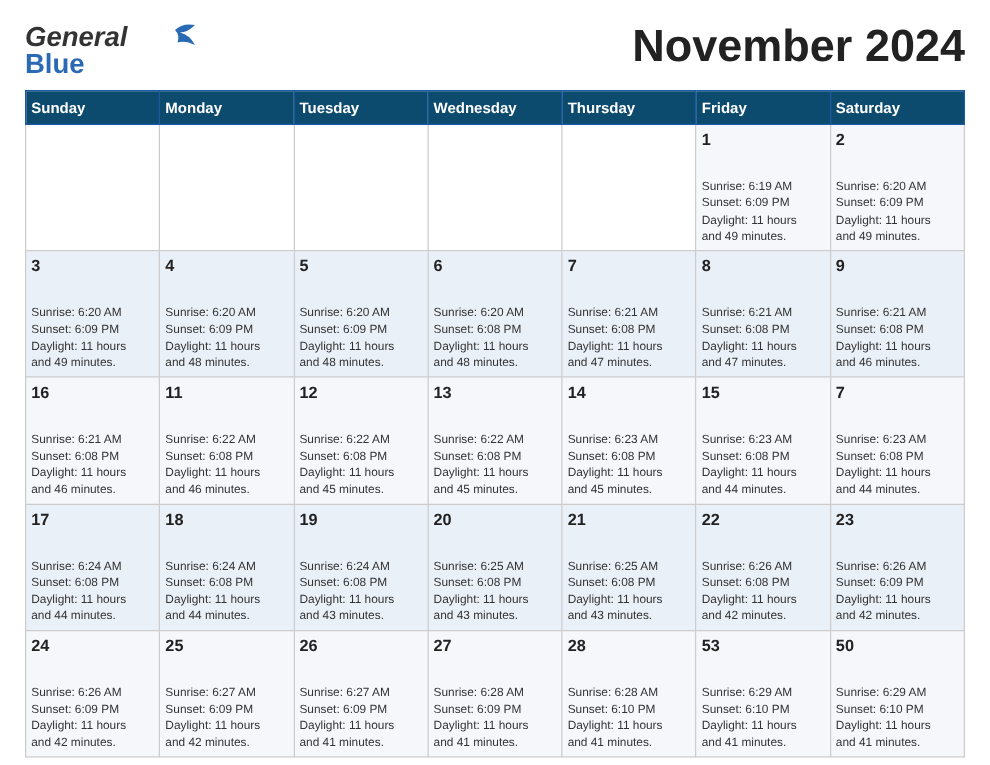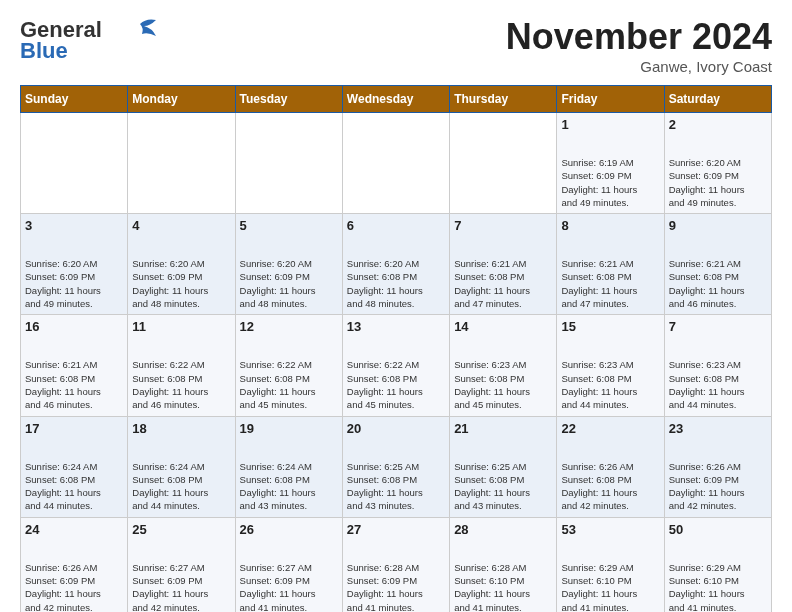--- a/index.html
+++ b/index.html
@@ -30,40 +30,41 @@
       color: #333;
       line-height: 1;
     }
     .logo-text span {
       color: #2a6ab5;
     }
     .logo-row {
       display: flex;
       align-items: center;
       gap: 20px;
+      font-style: italic;
     }
     .title-block {
       text-align: right;
     }
     .month-title {
       font-size: 36px;
       font-weight: bold;
       color: #222;
     }
     .subtitle {
       font-size: 15px;
       color: #555;
     }
     .calendar {
       width: 100%;
       border-collapse: collapse;
       table-layout: fixed;
     }
     .calendar thead tr th {
-      background-color: #a16207;
+      background-color: #0c4a6e;
       color: #fff;
       font-size: 12px;
       font-weight: bold;
       padding: 6px 4px;
       border: 1px solid #1a5aa5;
       text-align: left;
     }
     .calendar tbody tr td {
       border: 1px solid #ccc;
       vertical-align: top;
@@ -107,21 +108,20 @@
           <span style="color:#333;">General</span>
         </span>
         <svg width="36" height="28" viewBox="0 0 36 28">
           <path d="M18 8 Q24 2 34 4 Q28 10 22 10 Q30 12 34 20 Q26 16 20 18 Q22 12 18 8Z" fill="#2a6ab5"></path>
         </svg>
       </div>
       <span class="logo-text" style="color:#2a6ab5; font-size:22px; margin-top:-4px;">Blue</span>
     </div>
     <div class="title-block">
       <div class="month-title">November 2024</div>
-      <div class="subtitle">Ganwe, Ivory Coast</div>
     </div>
   </div>
 
   <table class="calendar">
     <thead>
       <tr>
       <th>Sunday</th>
           <th>Monday</th>
           <th>Tuesday</th>
           <th>Wednesday</th>

